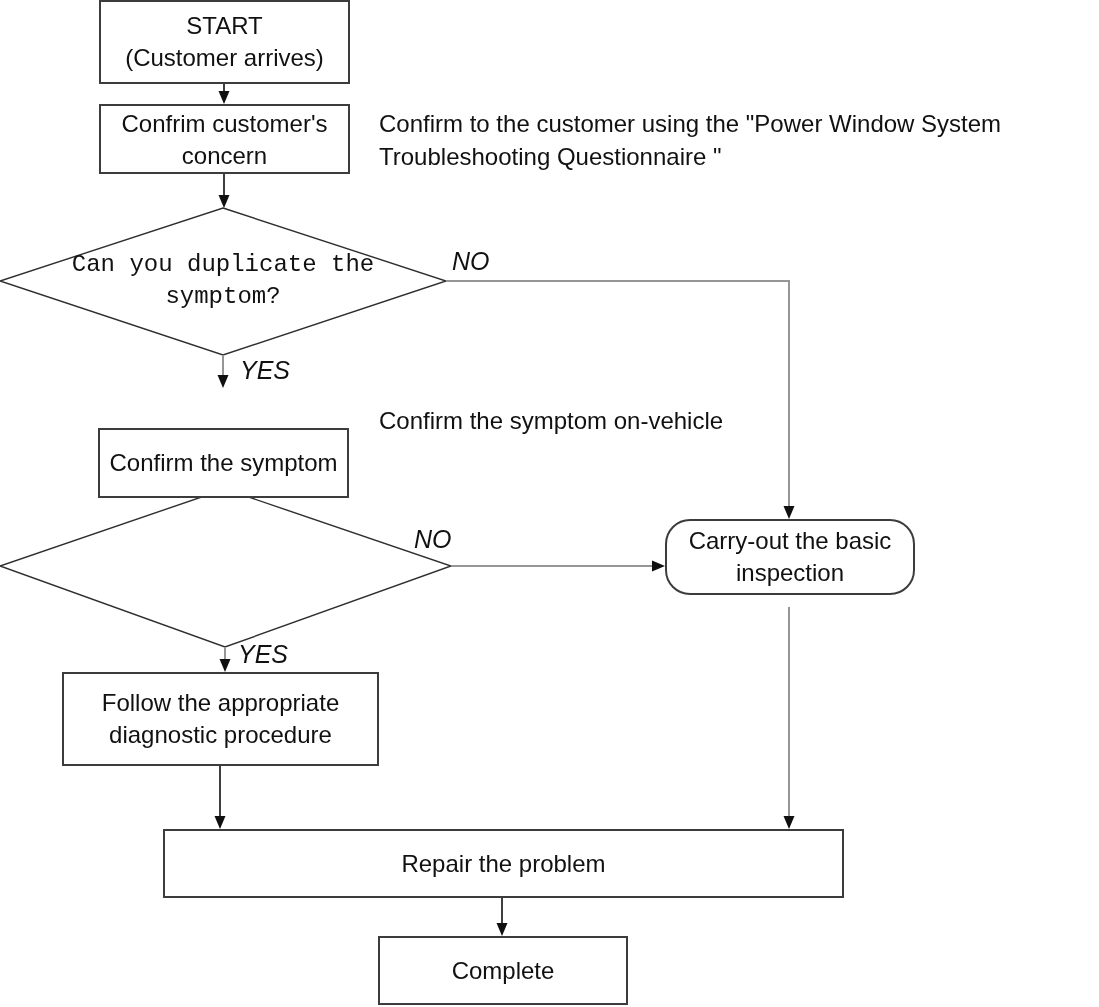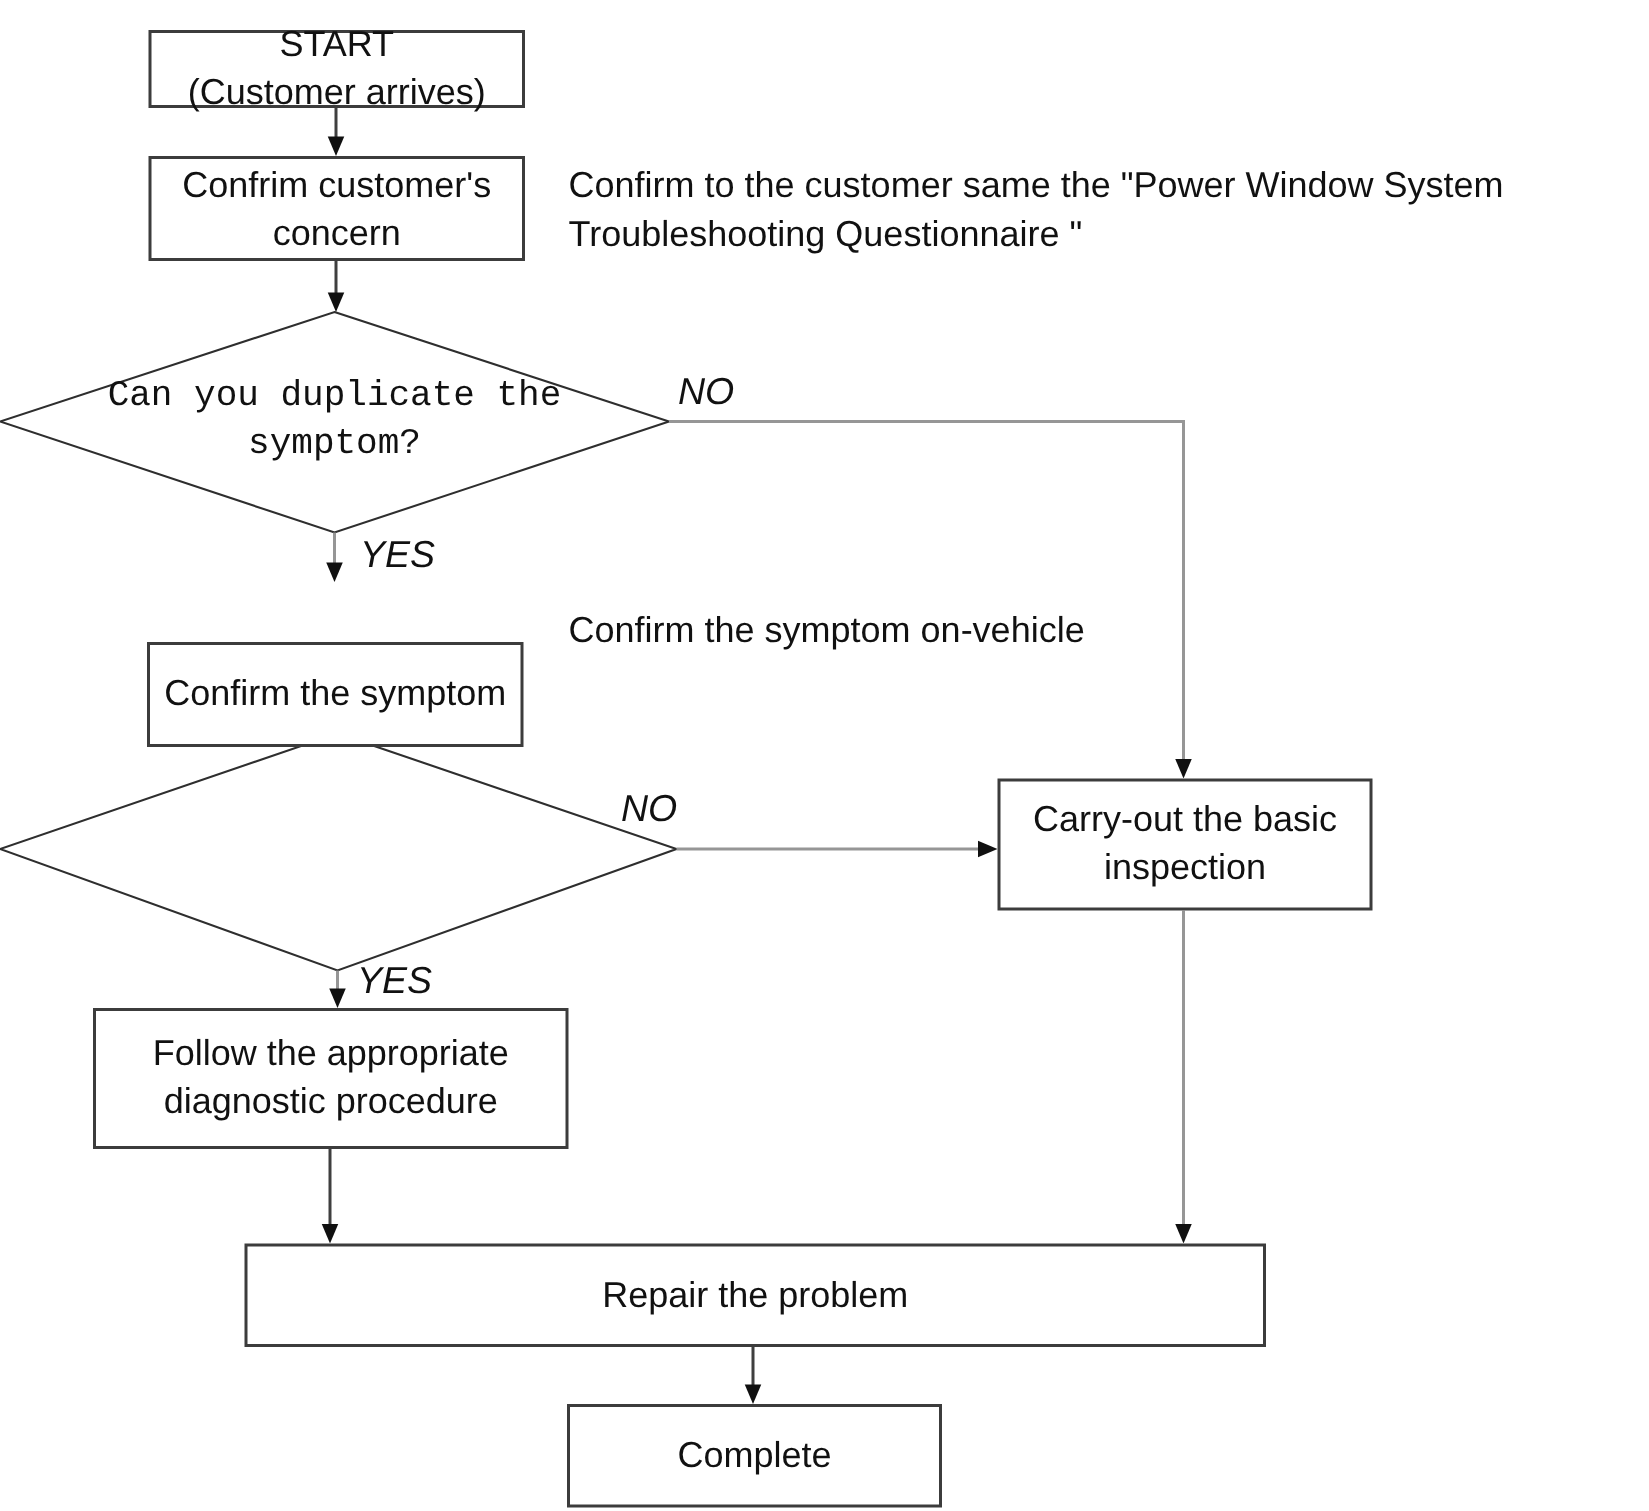--- a/index.html
+++ b/index.html
@@ -90,35 +90,35 @@
     <path d="M220,766 L220,819" stroke="#3f3f3f" stroke-width="2" fill="none"></path>
     <polygon points="214.5,816 225.5,816 220,829" fill="#101010"></polygon>
 
     <path d="M789,607 L789,819" stroke="#969696" stroke-width="2" fill="none"></path>
     <polygon points="783.5,816 794.5,816 789,829" fill="#101010"></polygon>
 
     <path d="M502,898 L502,926" stroke="#3f3f3f" stroke-width="2" fill="none"></path>
     <polygon points="496.5,923 507.5,923 502,936" fill="#101010"></polygon>
   </svg>
 
-  <div class="box" style="left:99px; top:20px; width:251px; height:52px;">
+  <div class="box" style="left:99px; top:0; width:251px; height:84px;">
     <span>START
 (Customer arrives)</span>
   </div>
 
   <div class="box" style="left:99px; top:104px; width:251px; height:70px;align-items:flex-end;">
     <span>Confrim customer's
 concern</span>
   </div>
 
   <div class="box" style="left:98px; top:388px; width:251px; height:70px;margin-top:40px;">
     <span>Confirm the symptom</span>
   </div>
 
-  <div class="box" style="left:665px; top:519px; width:250px; height:88px;">
+  <div class="box" style="left:665px; top:519px; width:250px; height:76px;border-radius:25px;">
     <span>Carry-out the basic
 inspection</span>
   </div>
 
   <div class="box" style="left:62px; top:672px; width:317px; height:94px;">
     <span>Follow the appropriate
 diagnostic procedure</span>
   </div>
 
   <div class="box" style="left:163px; top:829px; width:681px; height:69px;">
@@ -134,18 +134,18 @@
 
 
   <div class="edge-label" style="left:452px; top:248px;">NO</div>
 
   <div class="edge-label" style="left:240px; top:357px;">YES</div>
 
   <div class="edge-label" style="left:414px; top:526px;">NO</div>
 
   <div class="edge-label" style="left:238px; top:641px;">YES</div>
 
-  <div class="note" style="left:379px; top:107px; width:680px;">Confirm to the customer same the "Power Window System
+  <div class="note" style="left:379px; top:107px; width:680px;">Confirm to the customer using the "Power Window System
 Troubleshooting Questionnaire "</div>
 
   <div class="note" style="left:379px; top:404px; width:500px;">Confirm the symptom on-vehicle</div>
 
 </div>
 
 </body></html>

